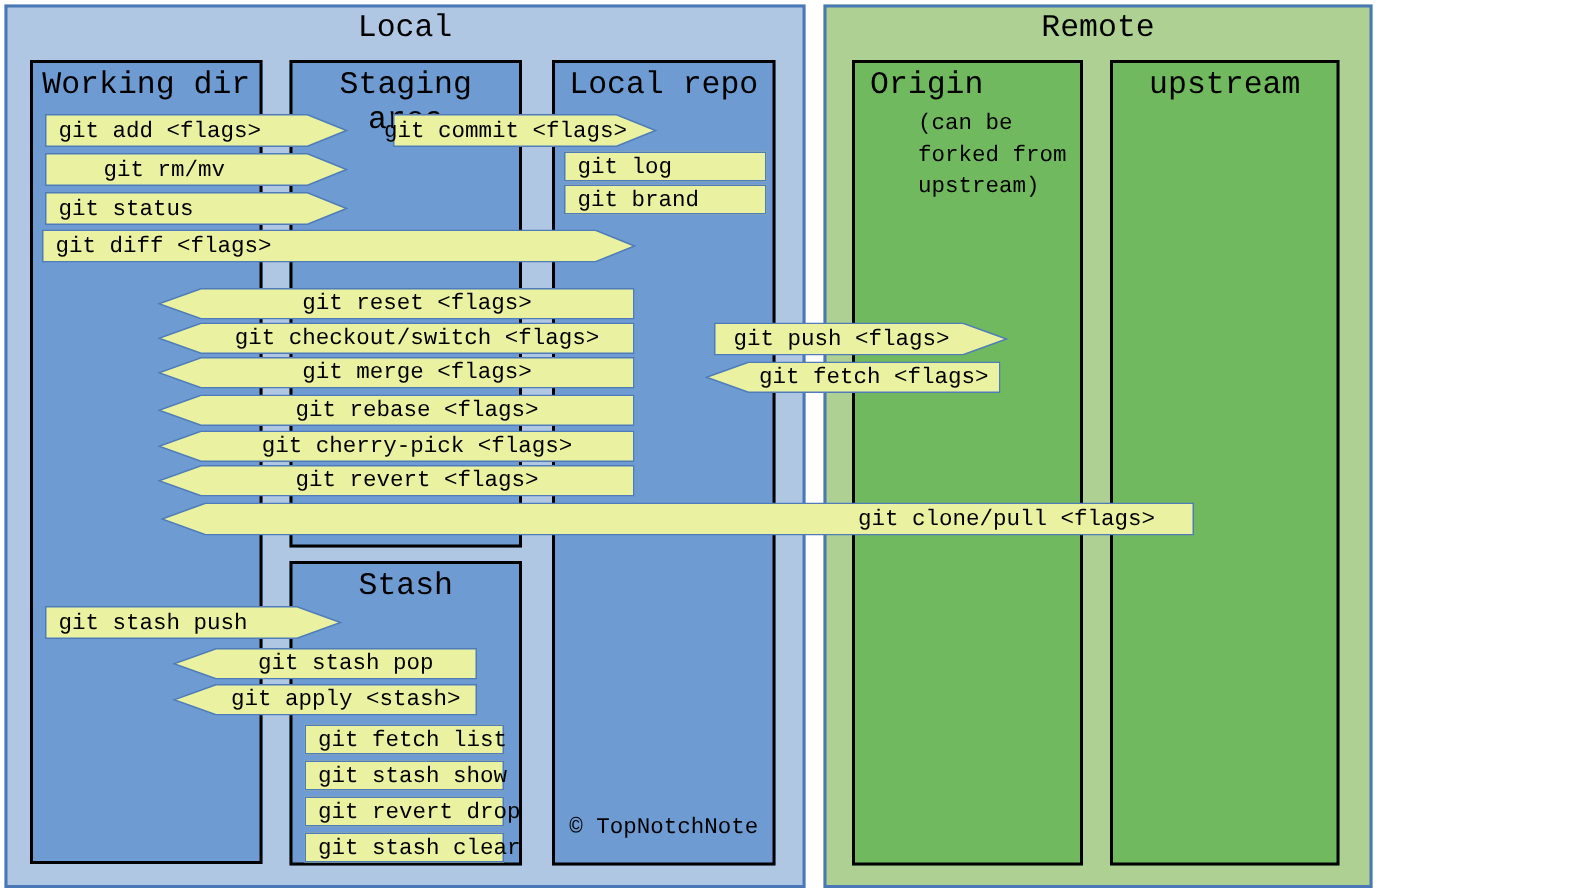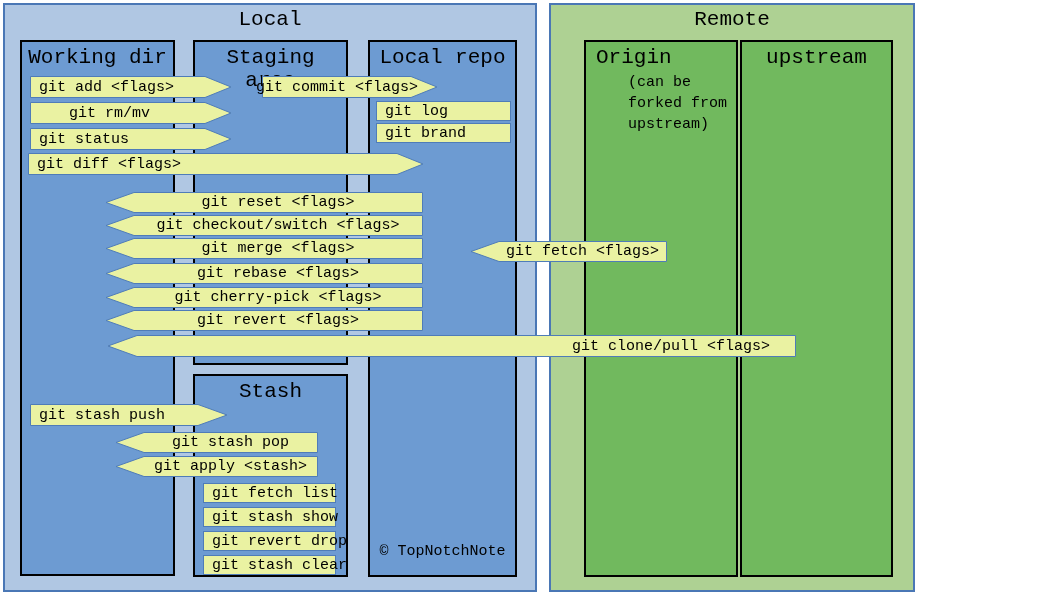--- a/index.html
+++ b/index.html
@@ -50,21 +50,21 @@
   </div>
   <div class="panel blue" style="left:193px;top:40px;width:155px;height:325px;">
     <div class="ptitle">Staging area</div>
   </div>
   <div class="panel blue" style="left:368px;top:40px;width:149px;height:537px;">
     <div class="ptitle">Local repo</div>
   </div>
   <div class="panel blue" style="left:193px;top:374px;width:155px;height:203px;">
     <div class="ptitle">Stash</div>
   </div>
-  <div class="panel green" style="left:584px;top:40px;width:154px;height:537px;">
+  <div class="panel green" style="left:568px;top:40px;width:154px;height:537px;">
     <div class="ptitle left">Origin</div>
     <div class="subnote">(can be forked from upstream)</div>
   </div>
   <div class="panel green" style="left:740px;top:40px;width:153px;height:537px;">
     <div class="ptitle">upstream</div>
   </div>
 
   <div class="arrow" data-dir="right" style="left:30px;top:76px;width:202px;height:22px;">
       <svg width="202" height="22">
         <polygon points="0.5,0.5 175,0.5 201,11 175,21.5 0.5,21.5"></polygon>
@@ -133,20 +133,26 @@
       </svg>
     <span class="lbl tc">git cherry-pick &lt;flags&gt;</span>
   </div>
   <div class="arrow" data-dir="left" style="left:105px;top:310px;width:318px;height:21px;">
       <svg width="318" height="21">
         <polygon points="29,0.5 317.5,0.5 317.5,20.5 29,20.5 1,10.5"></polygon>
       </svg>
     <span class="lbl tc">git revert &lt;flags&gt;</span>
   </div>
 
+  <div class="arrow" data-dir="right" style="left:476px;top:215px;width:196px;height:22px;">
+      <svg width="196" height="22">
+        <polygon points="0.5,0.5 166,0.5 195,11 166,21.5 0.5,21.5"></polygon>
+      </svg>
+    <span class="lbl tc">git push &lt;flags&gt;</span>
+  </div>
   <div class="arrow" data-dir="left" style="left:470px;top:241px;width:197px;height:21px;">
       <svg width="197" height="21">
         <polygon points="29,0.5 196.5,0.5 196.5,20.5 29,20.5 1,10.5"></polygon>
       </svg>
     <span class="lbl tc">git fetch &lt;flags&gt;</span>
   </div>
   <div class="arrow" data-dir="left" style="left:107px;top:335px;width:689px;height:22px;">
       <svg width="689" height="22">
         <polygon points="30,0.5 688.5,0.5 688.5,21.5 30,21.5 1,11"></polygon>
       </svg>

